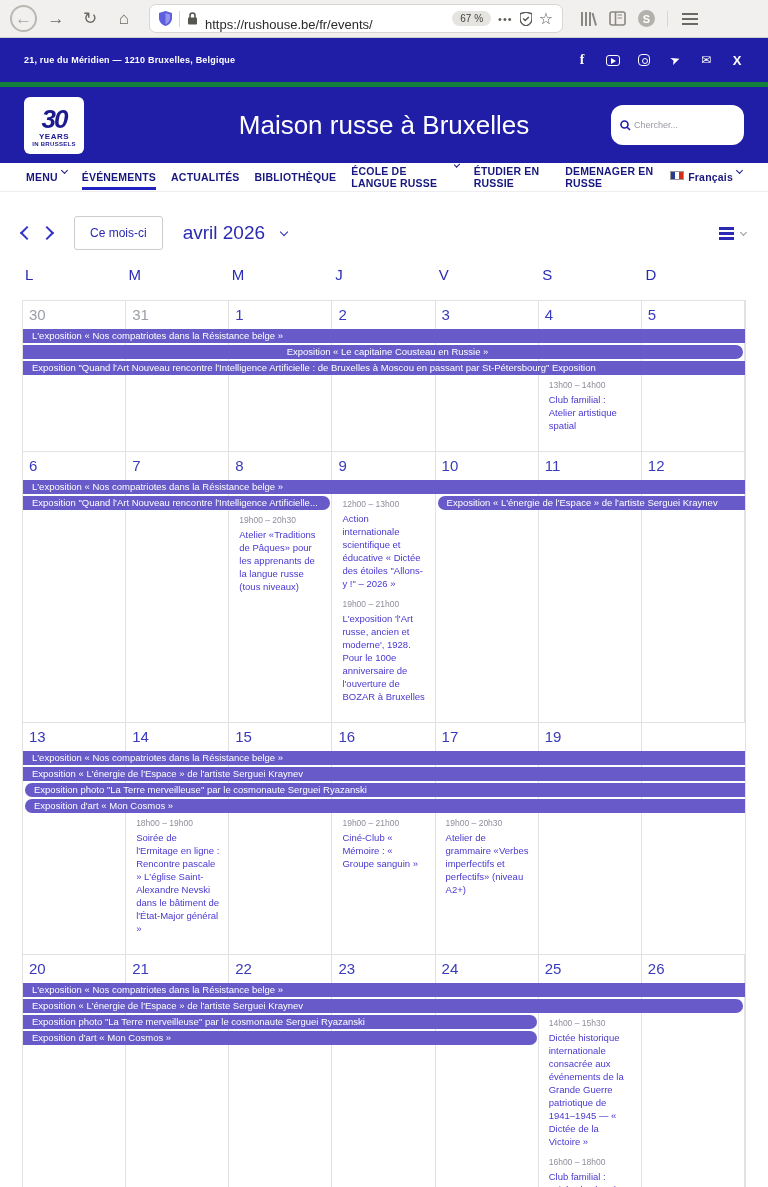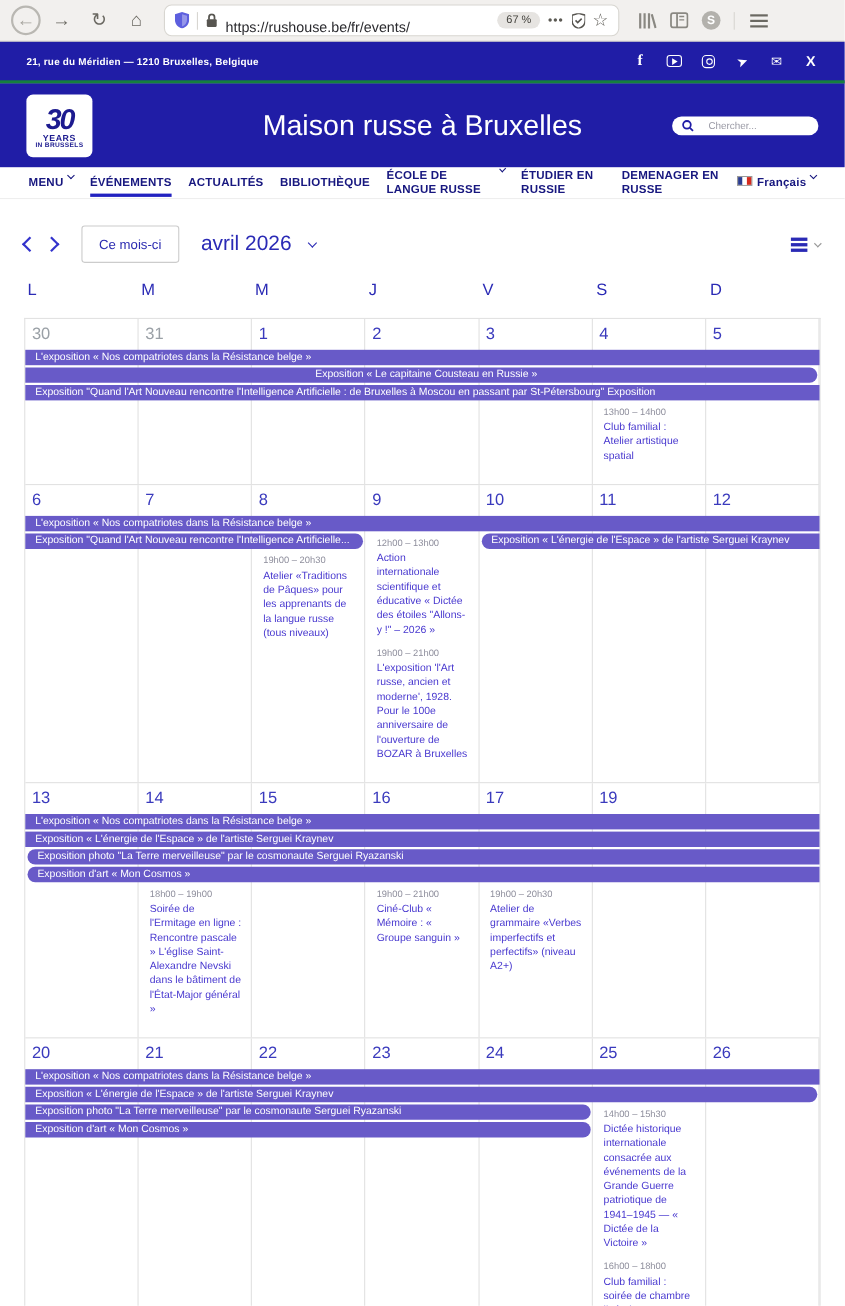--- a/index.html
+++ b/index.html
@@ -19,22 +19,22 @@
   .url-text{font-size:13px;color:#2a2a2e;flex:1 1 auto;white-space:nowrap;overflow:hidden;margin-top:12px;}
   .zoom-pill{background:#e6e4e1;border-radius:10px;padding:2px 8px;font-size:10px;color:#45443f;flex:0 0 auto;}
   .dots{color:#5c5a54;font-size:11px;letter-spacing:1px;flex:0 0 auto;}
   .star{color:#5c5a54;font-size:16px;flex:0 0 auto;}
   .chrome-right{display:flex;align-items:center;gap:12px;margin-left:6px;}
   .s-circle{width:17px;height:17px;border-radius:50%;background:#b3b1ac;color:#fff;
             font-size:11px;font-weight:bold;display:flex;align-items:center;justify-content:center;}
   .burger{width:16px;height:2px;background:#6b6962;box-shadow:0 5px 0 #6b6962,0 -5px 0 #6b6962;margin:8px 2px;}
 
   
-  .topbar{height:38px;background:#201da6;color:#fff;display:flex;align-items:center;
-          justify-content:space-between;padding:0 24px;border-bottom:3px solid #15803d;}
+  .topbar{height:49px;background:#201da6;color:#fff;display:flex;align-items:center;
+          justify-content:space-between;padding:0 24px;border-bottom:5px solid #15803d;}
   .addr{font-size:9px;font-weight:bold;letter-spacing:.2px;}
   .social{display:flex;align-items:center;gap:17px;}
   .soc{color:#fff;font-size:12px;display:flex;align-items:center;justify-content:center;width:14px;height:14px;}
   .soc-f{font-weight:bold;font-family:"Liberation Serif",serif;font-size:14px;}
   .soc-yt{width:15px;height:11px;border:1.5px solid #fff;border-radius:3px;position:relative;}
   .soc-yt::after{content:"";position:absolute;left:4px;top:2px;border-left:5px solid #fff;
                  border-top:3px solid transparent;border-bottom:3px solid transparent;}
   .soc-ig{width:12px;height:12px;border:1.5px solid #fff;border-radius:4px;position:relative;}
   .soc-ig::after{content:"";position:absolute;left:2.5px;top:2.5px;width:4px;height:4px;
                  border:1.5px solid #fff;border-radius:50%;}
@@ -42,22 +42,22 @@
   .soc-x{font-weight:bold;font-size:13px;}
 
   
   .header{height:76px;background:#201da6;display:flex;align-items:center;padding:0 24px;position:relative;}
   .logo{width:60px;height:57px;background:#fff;border-radius:6px;display:flex;flex-direction:column;
         align-items:center;justify-content:center;line-height:1;padding-top:2px;}
   .logo .l30{color:#1c1a8f;font-size:26px;font-weight:bold;font-style:italic;letter-spacing:-2px;}
   .logo .lyears{color:#1c1a8f;font-size:8px;font-weight:bold;letter-spacing:.5px;margin-top:1px;}
   .logo .lbrux{color:#1c1a8f;font-size:6px;font-weight:bold;letter-spacing:.3px;}
   .site-title{position:absolute;left:0;right:0;text-align:center;color:#fff;font-size:26px;font-weight:500;}
-  .search{margin-left:auto;width:133px;height:17px;background:#fff;border-radius:12px;
-          display:flex;align-items:center;padding:0 9px;gap:11px;position:relative;z-index:2;}
+  .search{margin-left:auto;width:133px;height:40px;background:#fff;border-radius:12px;
+          display:flex;align-items:center;padding:0 9px;gap:1px;position:relative;z-index:2;}
   .search input{border:0;outline:0;flex:1;font-size:9px;color:#333;width:80px;
                 font-family:"Liberation Sans",sans-serif;}
   .search input::placeholder{color:#9a9aa5;}
 
   
   .nav{height:29px;background:#fff;display:flex;align-items:center;padding:0 26px;gap:15px;
        border-bottom:1px solid #eee;}
   .nav-item{display:flex;align-items:flex-start;gap:4px;font-size:10.5px;font-weight:bold;
             color:#17177f;text-decoration:none;letter-spacing:.2px;position:relative;padding:6px 0;}
   .nav-item.active::after{content:"";position:absolute;left:0;right:0;bottom:-1px;height:3px;background:#2222c0;}

